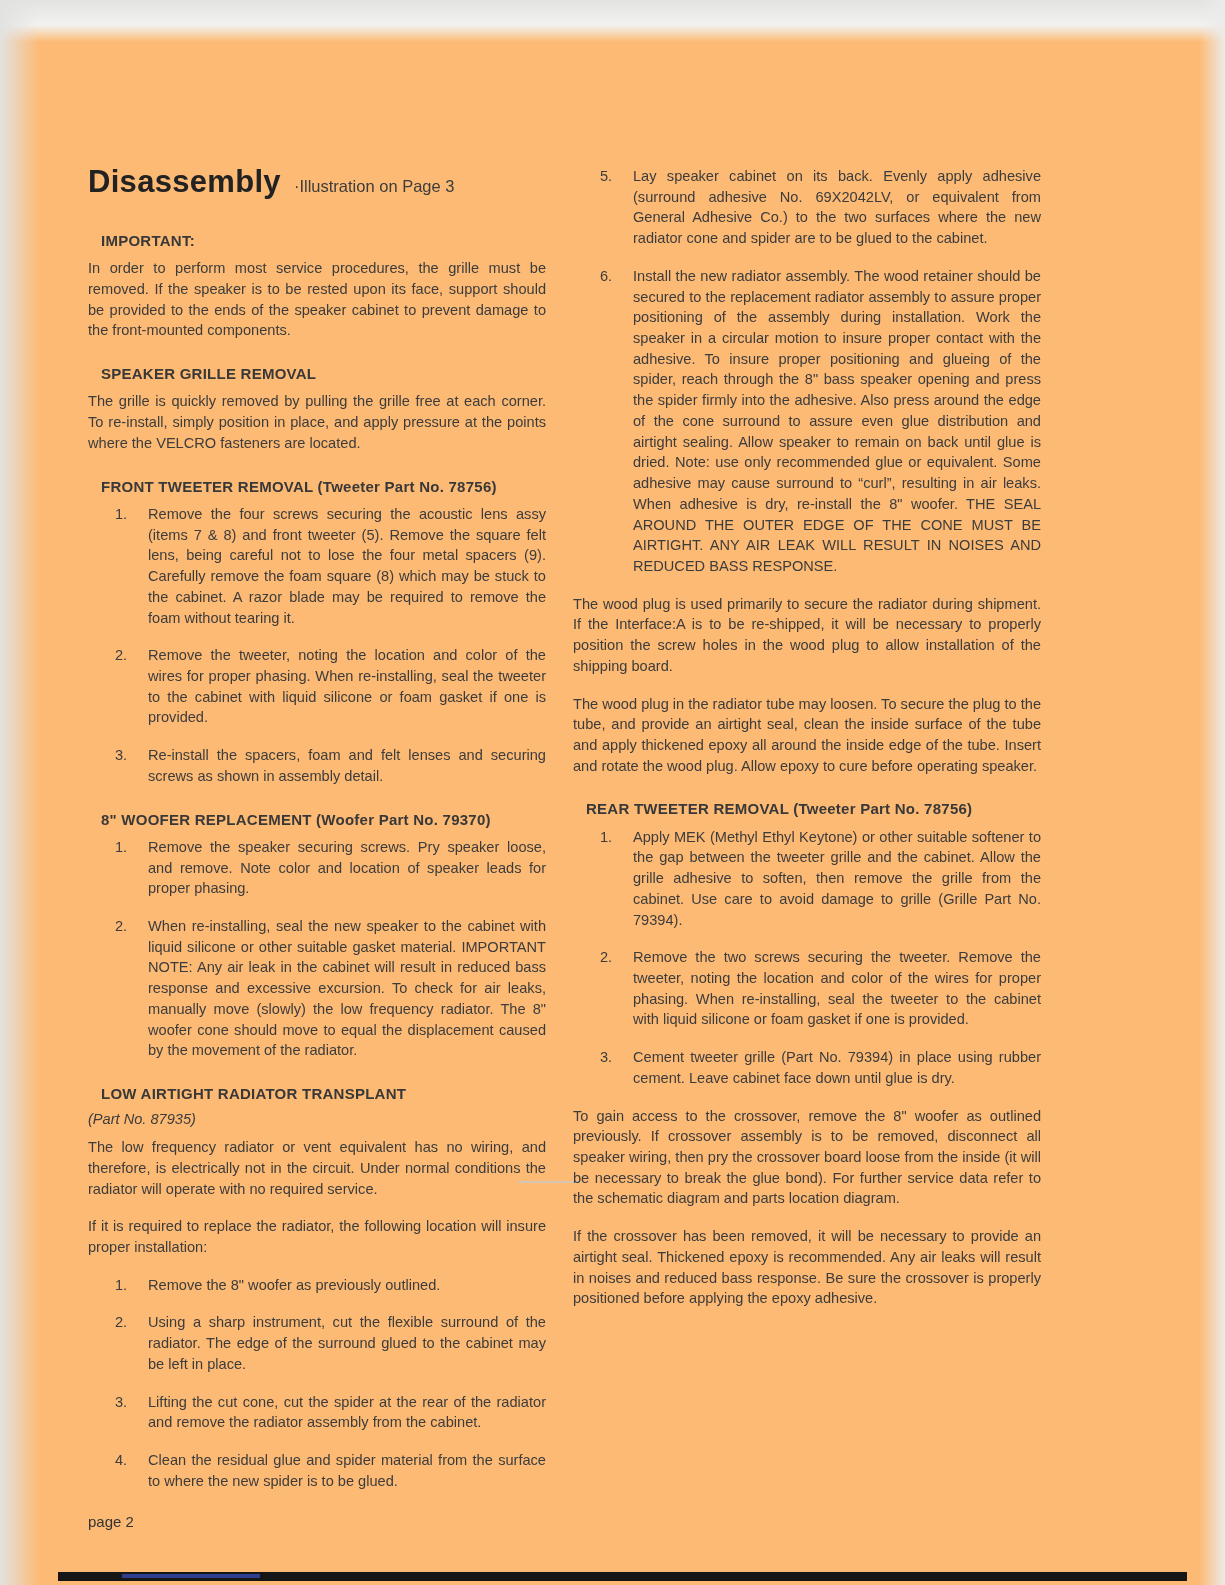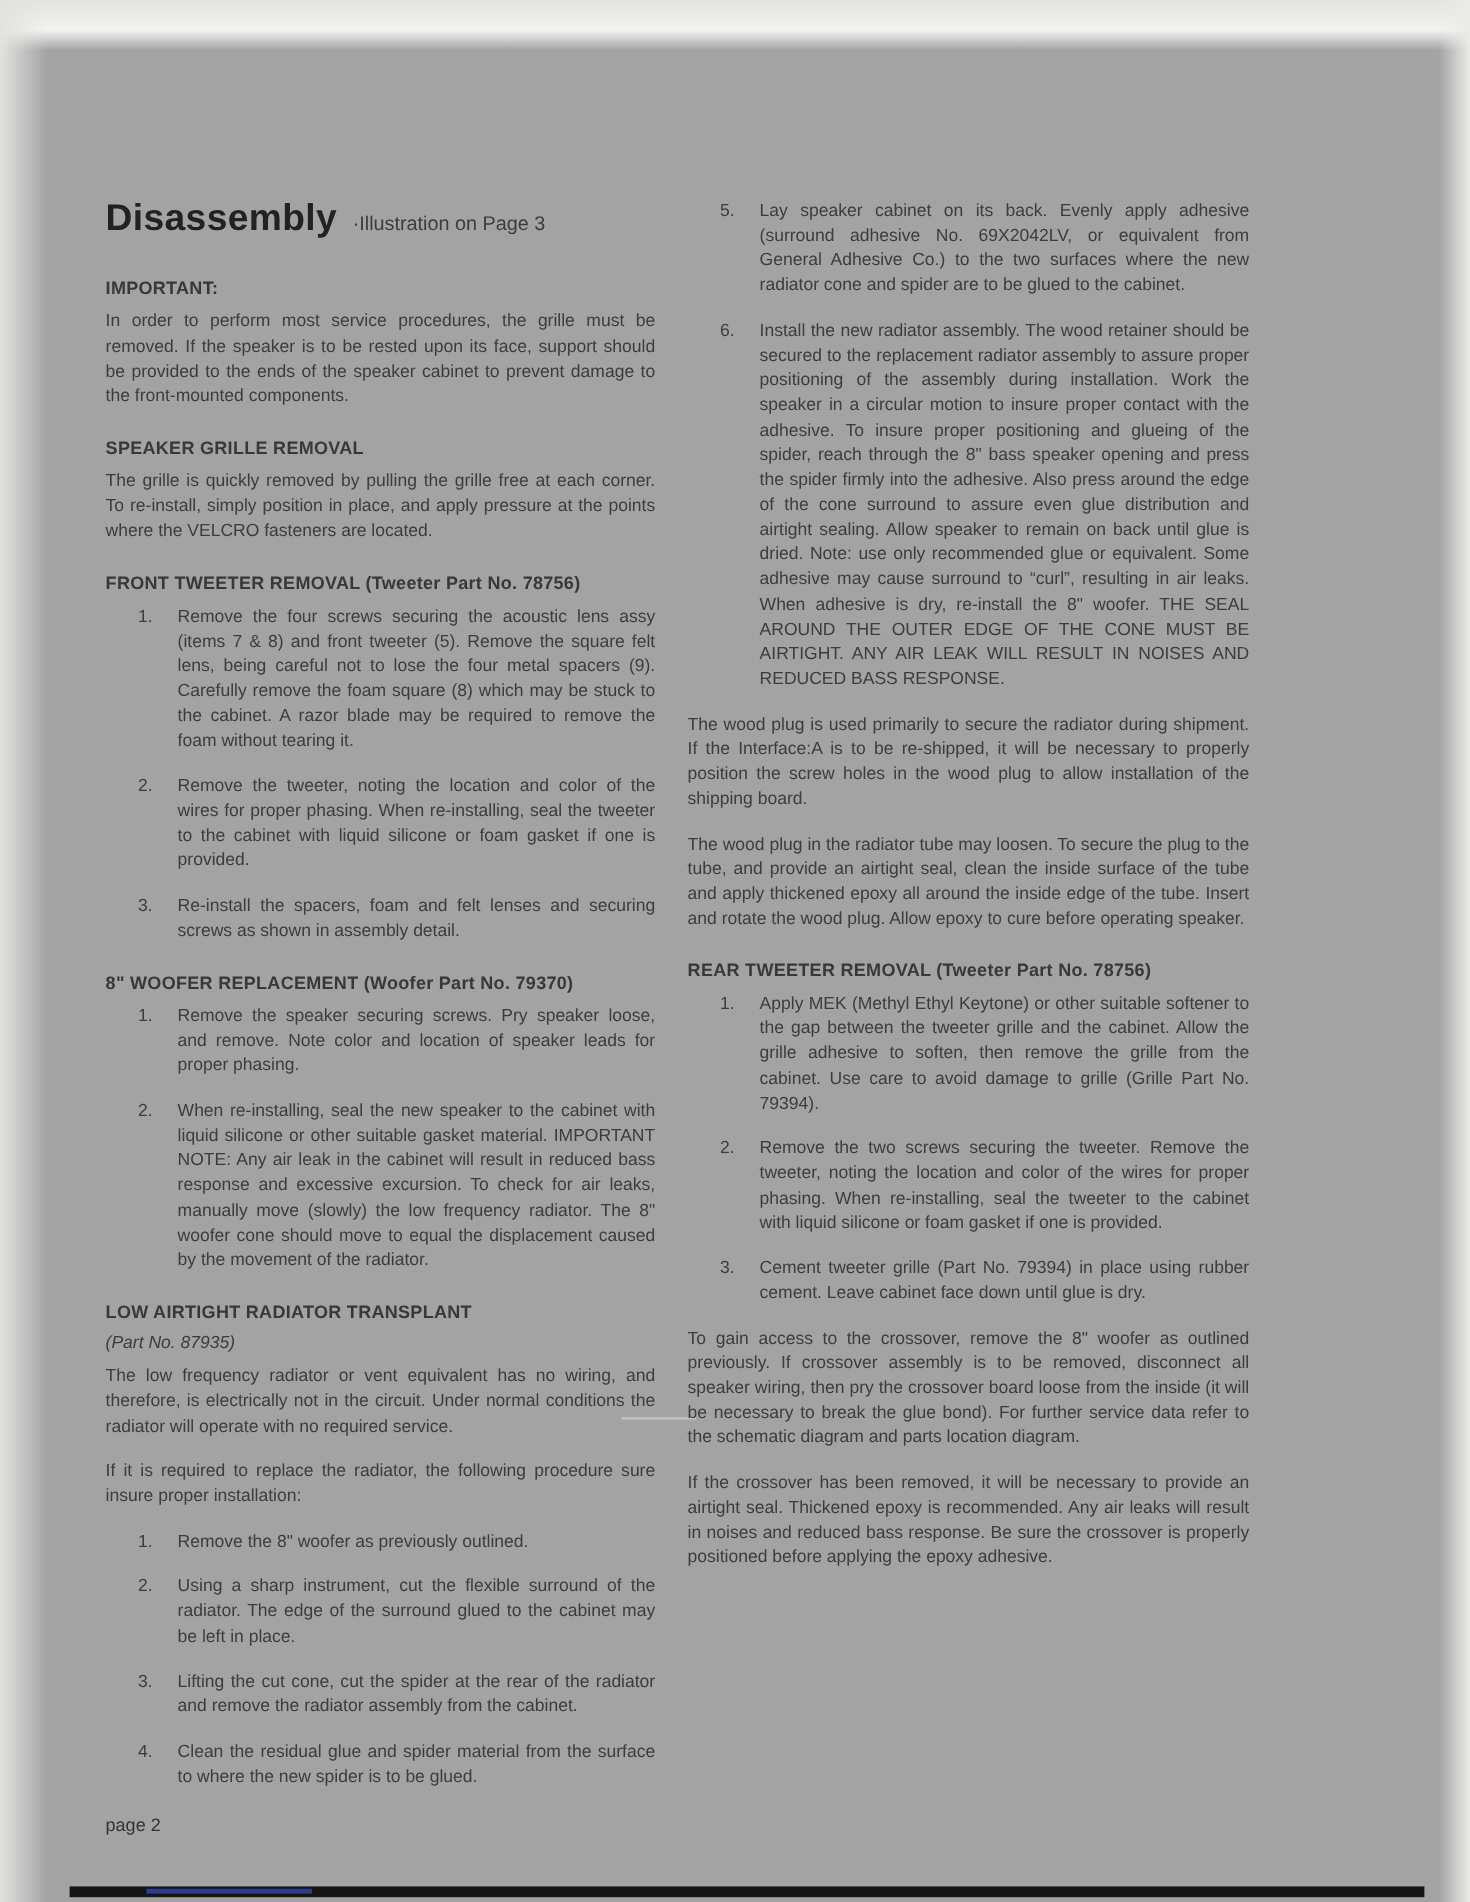--- a/index.html
+++ b/index.html
@@ -5,21 +5,21 @@
   * { margin: 0; padding: 0; box-sizing: border-box; }
   html, body { background: #ffffff; }
   body {
     font-family: "Liberation Sans", "DejaVu Sans", sans-serif;
     -webkit-font-smoothing: antialiased;
   }
   .scan-page {
     position: relative;
     width: 1225px;
     height: 1585px;
-    background: #a3a3a3;
+    background: #fdba74;
     overflow: hidden;
     color: #3b3b3b;
   }
   
   .edge-top {
     position: absolute; top: 0; left: 0; right: 0; height: 42px;
     background: linear-gradient(180deg, #e3e3e1 0%, #f2f2f0 60%, rgba(251,251,249,0) 100%);
     pointer-events: none;
   }
   .edge-left {
@@ -65,20 +65,21 @@
   .doc-subtitle { display: inline; font-size: 16.5px; color: #3c3c3c; margin-left: 9px; }
 
   .section { margin-bottom: 4px; }
   .section-heading {
     text-align: left;
     font-size: 15px;
     color: #383838;
     letter-spacing: 0.25px;
     margin-top: 22px;
     margin-bottom: 7px;
+    margin-left: 13px;
   }
   .section-subheading {
     text-align: left;
     font-size: 14.6px;
     margin-top: -2px;
     margin-bottom: 7px;
     font-style: italic;
   }
   .para { margin-bottom: 17px; }
 
@@ -148,21 +149,21 @@
           <span class="num">2.</span>
           <span class="txt">When re-installing, seal the new speaker to the cabinet with liquid silicone or other suitable gasket material. IMPORTANT NOTE: Any air leak in the cabinet will result in reduced bass response and excessive excursion. To check for air leaks, manually move (slowly) the low frequency radiator. The 8" woofer cone should move to equal the displacement caused by the movement of the radiator.</span>
         </div>
       </div>
     </section>
 
     <section class="section">
       <h2 class="section-heading">LOW AIRTIGHT RADIATOR TRANSPLANT</h2>
       <div class="section-subheading">(Part No. 87935)</div>
       <p class="para">The low frequency radiator or vent equivalent has no wiring, and therefore, is electrically not in the circuit. Under normal conditions the radiator will operate with no required service.</p>
-      <p class="para">If it is required to replace the radiator, the following procedure sure insure proper installation:</p>
+      <p class="para">If it is required to replace the radiator, the following location will insure proper installation:</p>
       <div class="list">
         <div class="list-item">
           <span class="num">1.</span>
           <span class="txt">Remove the 8" woofer as previously outlined.</span>
         </div>
         <div class="list-item">
           <span class="num">2.</span>
           <span class="txt">Using a sharp instrument, cut the flexible surround of the radiator. The edge of the surround glued to the cabinet may be left in place.</span>
         </div>
         <div class="list-item">

